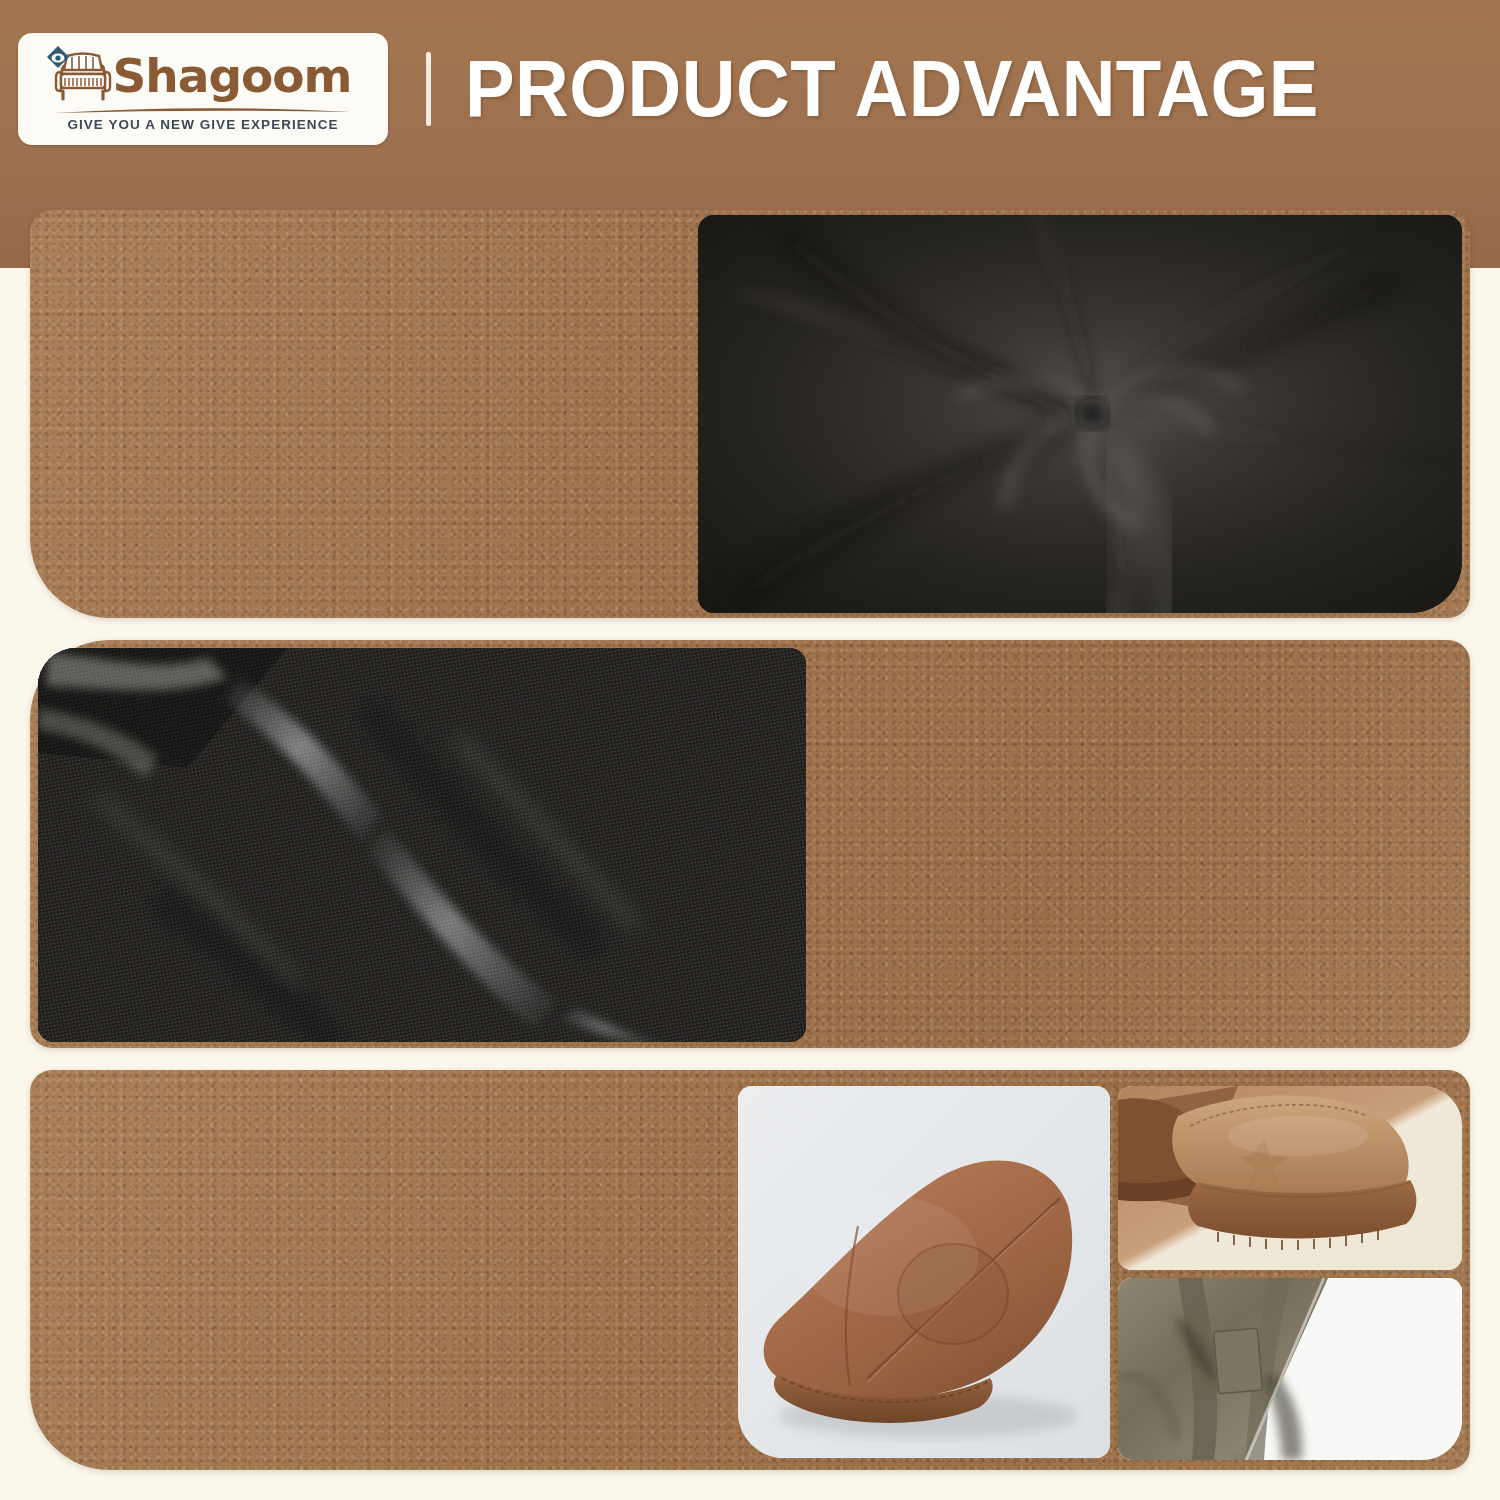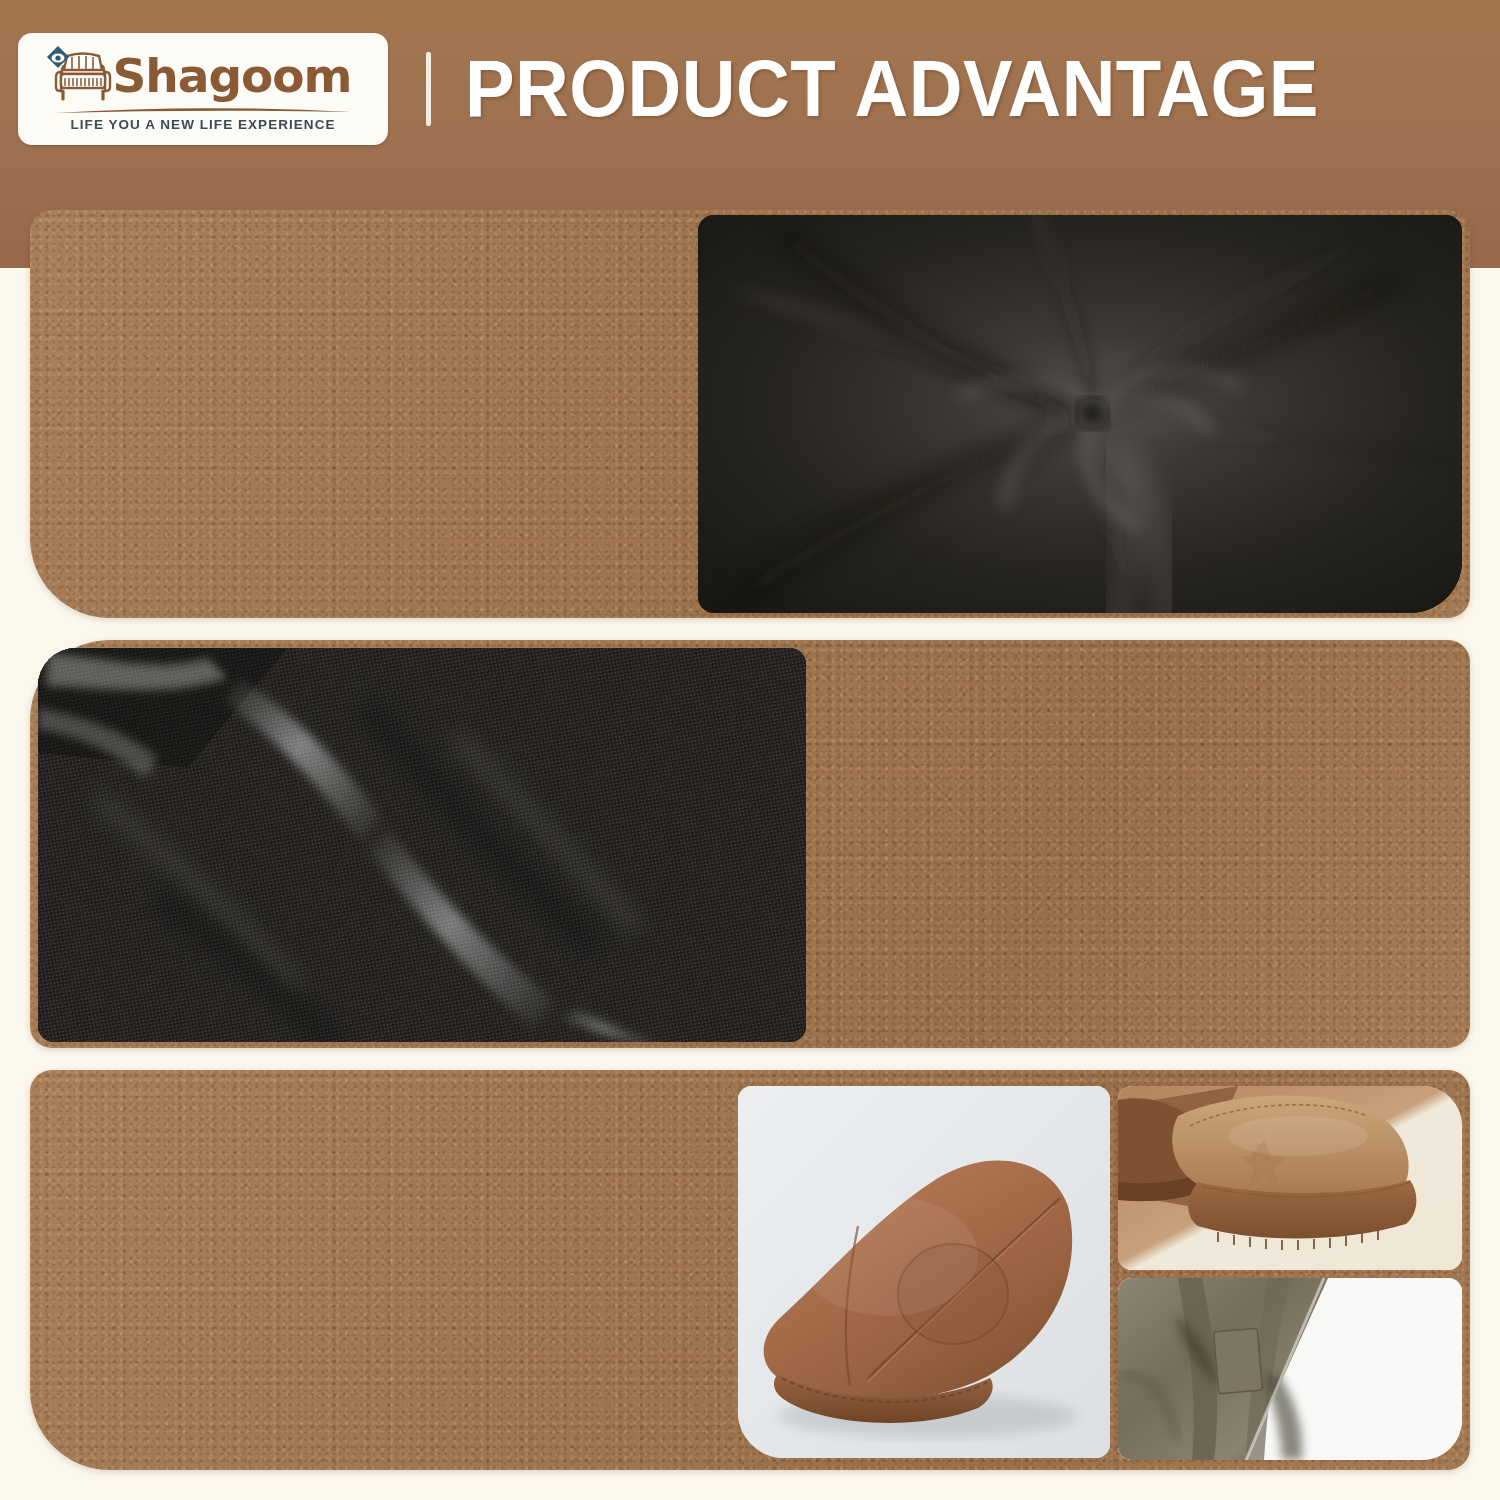--- a/index.html
+++ b/index.html
@@ -173,21 +173,21 @@
               <circle cx="13" cy="14" r="2.6" fill="#2f5a74"></circle>
             </svg>
           </span>
         </span>
       </div>
       <span class="logo-rule">
         <svg viewBox="0 0 300 9" width="300" height="9" preserveAspectRatio="none">
           <path d="M2 7 Q150 -2 298 6 Q150 3 2 7 Z" fill="#8a5a35"></path>
         </svg>
       </span>
-      <span class="logo-tag">LIFE YOU A NEW LIFE EXPERIENCE</span>
+      <span class="logo-tag">GIVE YOU A NEW GIVE EXPERIENCE</span>
     </div>
 
     <span class="divider"></span>
     <span class="header-title">PRODUCT ADVANTAGE</span>
   </div>
 </div>
 
 <div class="card card-1"></div>
 
 <div class="photo ph-suede">

